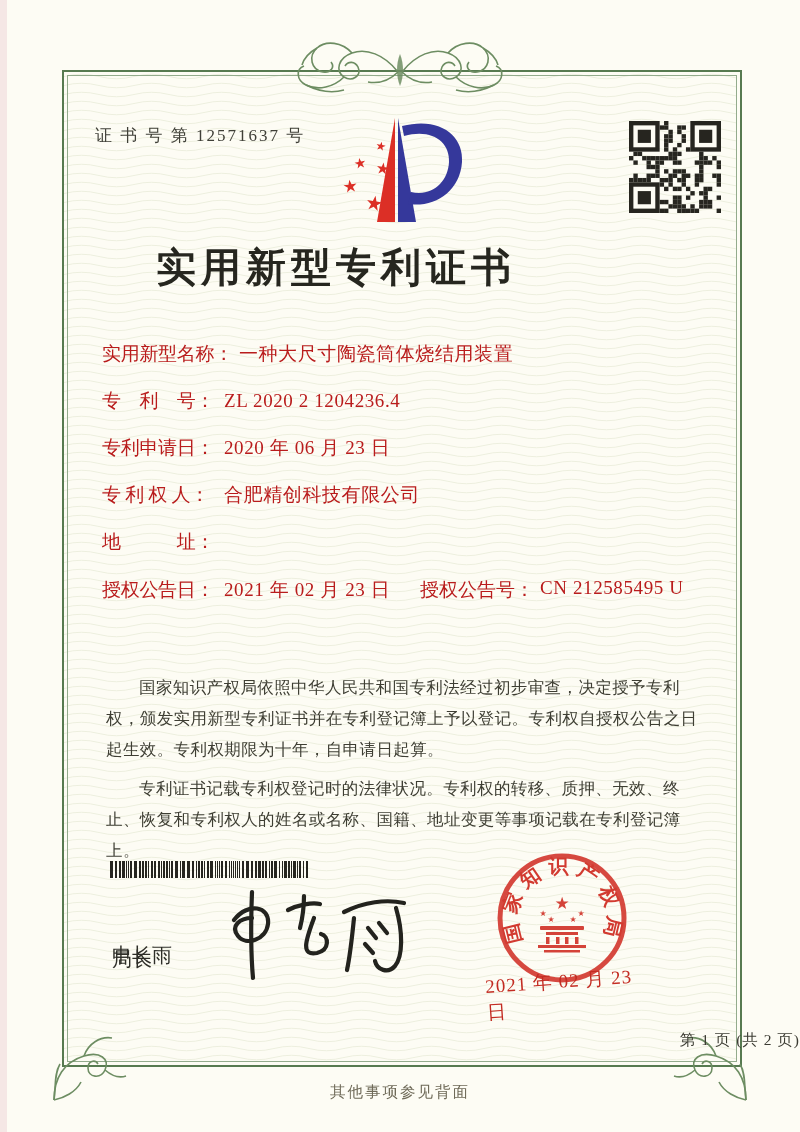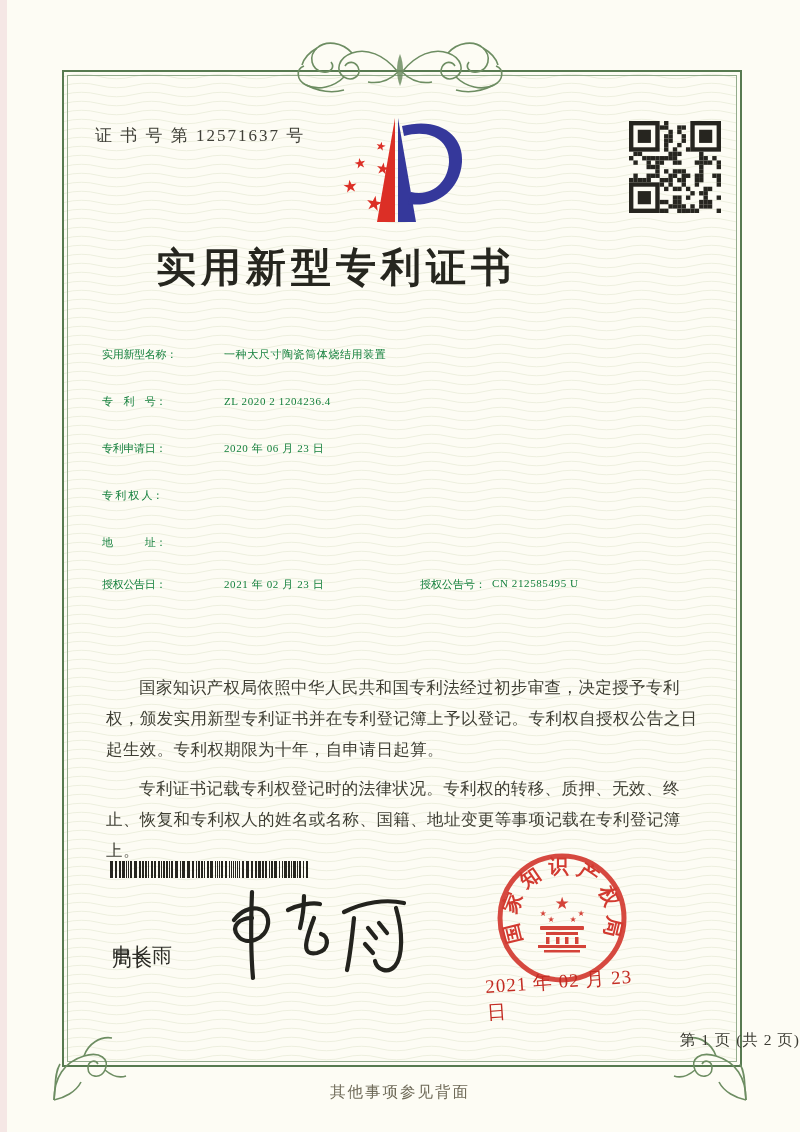--- a/index.html
+++ b/index.html
@@ -14,21 +14,21 @@
   
   .frame{left:62px;top:70px;width:676px;height:993px;border:2px solid #577a50;}
   .frame-inner{position:absolute;left:3px;top:3px;right:3px;bottom:3px;border:1px solid #93ab8c;}
   .bg-waves{left:64px;top:72px;width:672px;height:989px;opacity:.65;pointer-events:none;}
   
   .cert-no{left:95px;top:124px;font-size:17px;letter-spacing:2px;color:#3f3f37;}
   .logo{left:330px;top:110px;width:142px;height:124px;}
   .qr{left:629px;top:121px;width:92px;height:92px;}
   .title{left:0;top:240px;width:672px;text-align:center;font-size:40px;font-weight:600;letter-spacing:5px;color:#26261f;}
   
-  .fields{left:102px;top:342px;width:618px;font-size:11px;color:#15803d;}
+  .fields{left:102px;top:342px;width:618px;font-size:19px;color:#b91c1c;}
   .frow{position:relative;margin-bottom:23px;line-height:24px;display:flex;align-items:flex-start;}
   .flabel{flex:0 0 116px;letter-spacing:-0.3px;white-space:nowrap;}
   .fvalue{margin-left:6px;letter-spacing:0.6px;}
   .wrapv{max-width:424px;}
   .grant{position:relative;height:24px;}
   .grant-left{position:absolute;left:0;top:0;display:flex;}
   .grant-right{position:absolute;left:318px;top:0;display:flex;}
   
   .paras{left:98px;top:664px;width:620px;font-size:16.5px;line-height:31px;color:#3e3e33;letter-spacing:0.4px;}
   .paras p{margin:8px;text-indent:2em;}
@@ -251,20 +251,21 @@
   <div class="frow">
     <span class="flabel">专　利　号：</span>
     <span class="fvalue">ZL 2020 2 1204236.4</span>
   </div>
   <div class="frow">
     <span class="flabel">专利申请日：</span>
     <span class="fvalue">2020 年 06 月 23 日</span>
   </div>
   <div class="frow">
     <span class="flabel">专 利 权 人：</span>
+    <span class="fvalue">合肥精创科技有限公司</span>
   </div>
   <div class="frow">
     <span class="flabel">地　　　址：</span>
   </div>
   <div class="grant">
     <span class="grant-left">
       <span class="flabel">授权公告日：</span>
       <span class="fvalue">2021 年 02 月 23 日</span>
     </span>
     <span class="grant-right">

